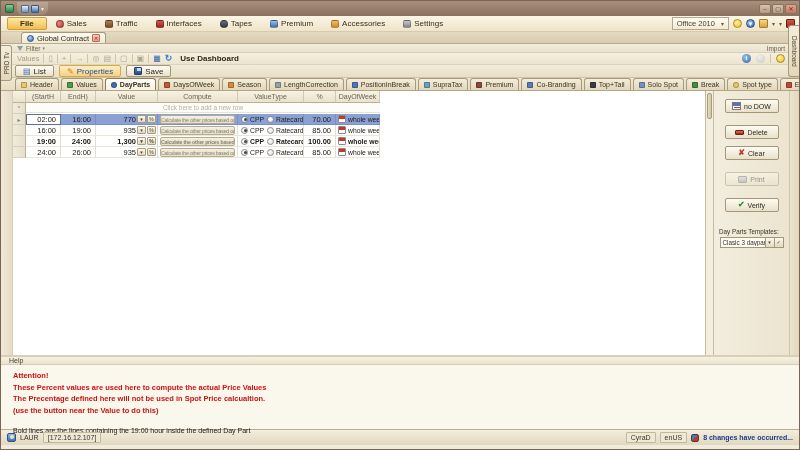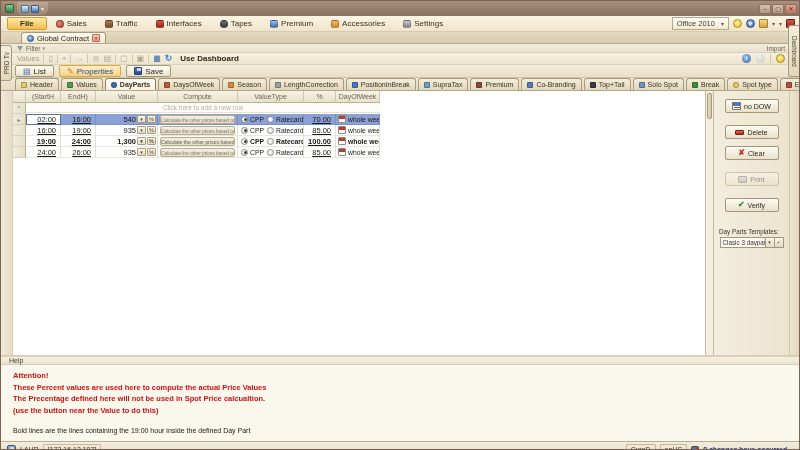--- a/index.html
+++ b/index.html
@@ -89,21 +89,21 @@
 
   
   .content { display:flex; height:264px; background:#fff; }
   .left-strip { width:12px; background:linear-gradient(90deg,#efe9d8,#e6ddc6); border-right:1px solid #d6cdb4; }
   .gridwrap { flex:1; background:#fff; overflow:hidden; }
   .grid { display:grid; grid-template-columns:13px 35px 35px 62px 80px 66px 32px 44px; }
   .gh { height:12px; font-size:7px; color:#6b6353; background:linear-gradient(#f7f2e3,#e9e2cc); border-right:1px solid #cfc7ae; border-bottom:1px solid #b9b098; display:flex; align-items:center; justify-content:center; overflow:hidden; white-space:nowrap; }
   .gcell { height:11px; font-size:7.5px; color:#1c1a14; border-right:1px solid #e2ded0; border-bottom:1px solid #eae6d8; display:flex; align-items:center; overflow:hidden; white-space:nowrap; background:#fff; }
   .gsel { background:linear-gradient(90deg,#f0ebdc,#e6dfcb) !important; border-right:1px solid #b9b098; border-bottom:1px solid #d6cfba; justify-content:center; color:#8a7f66; font-size:6px; }
   .addrow { height:10px; grid-column:2 / 9; display:flex; align-items:center; justify-content:center; font-size:6.5px; color:#b8b09c; border-bottom:1px solid #e6e2d4; background:#fdfcf8; }
-  .num { justify-content:flex-end; padding-right:4px;text-decoration:underline; }
+  .num { justify-content:flex-end; padding-right:4px; }
   .valcell { justify-content:flex-end; gap:1px; padding-right:1px; }
   .vbtn { width:9px; height:8px; font-size:5px; line-height:7px; text-align:center; color:#4a4434; background:linear-gradient(#fbf7ea,#e2d9c0); border:1px solid #a89c7e; border-radius:1px; flex:none; }
   .computecell { padding:0 2px; }
   .cbtn { width:100%; height:9px; font-size:5.2px; line-height:8px; color:#8a8374; background:linear-gradient(#f4efdf,#e6decb); border:1px solid #b6ac8f; border-radius:2px; overflow:hidden; white-space:nowrap; text-align:center; letter-spacing:-.2px; }
   .vtcell { gap:3px; padding-left:3px; font-size:6.8px; }
   .radio { width:7px; height:7px; border-radius:50%; background:radial-gradient(circle at 35% 30%, #fff, #dcdcdc); border:1px solid #8a8a8a; position:relative; flex:none; }
   .radio.on:after { content:""; position:absolute; left:1.5px; top:1.5px; width:3px; height:3px; border-radius:50%; background:#3a4a3a; }
   .rgrp { display:flex; align-items:center; gap:2px; }
   .dowcell { gap:2px; padding-left:2px; font-size:6.8px; }
   .ic-cal { width:8px; height:8px; background:#fff; border:1px solid #8a8a8a; border-radius:1px; position:relative; flex:none; }
@@ -127,21 +127,21 @@
   .ic-print { width:9px; height:7px; background:linear-gradient(#d8d8d8,#9a9aa2); border:1px solid #70707a; border-radius:1px; }
   .ic-verify { color:#2f8f2f; font-size:8px; font-weight:bold; line-height:8px; }
   .rp-label { font-size:6.3px; color:#3a332a; align-self:flex-start; margin:16px 0 2px 5px; white-space:nowrap; }
   .rp-combo { width:64px; height:11px; display:flex; align-items:center; border:1px solid #a2967b; background:#fdfbf2; font-size:6.3px; color:#3a332a; }
   .rp-combo .txt { flex:1; overflow:hidden; white-space:nowrap; padding-left:2px; }
   .rp-combo .cbtn2 { width:9px; height:9px; flex:none; font-size:5px; line-height:8px; text-align:center; background:linear-gradient(#fbf7ea,#e2d9c0); border-left:1px solid #a89c7e; color:#4a4434; }
   .edge-strip { width:10px; background:linear-gradient(90deg,#ece4cf,#e2d8bf); border-left:1px solid #cfc5a8; }
 
   
   .helpbar { height:10px; background:linear-gradient(#f6f1e2,#eae2cb); border-top:2px solid #d8cfb6; border-bottom:1px solid #d5cdb6; font-size:7px; color:#4a4336; display:flex; align-items:center; padding-left:8px; }
-  .helpbody { height:76px; background:#faf7ec; padding:5px 13px 0 12px; }
+  .helpbody { height:64px; background:#faf7ec; padding:5px 13px 0 12px; }
   .attn { color:#cc1111; font-weight:bold; font-size:7.5px; line-height:1.55; }
   .helpnote { margin-top:10px; font-size:7px; color:#1c1a14; }
 
   
   .statusbar { height:16px; background:linear-gradient(#f3edde,#e2d8c0); border-top:1px solid #b9ae92; display:flex; align-items:center; font-size:7px; color:#3a332a; padding:0 6px; gap:4px; }
   .ic-user { width:9px; height:9px; border-radius:2px; background:linear-gradient(#8fb8e0,#3f6fb0); border:1px solid #2c5585; position:relative; }
   .ic-user:before { content:""; position:absolute; left:2px; top:1px; width:4px; height:4px; border-radius:50%; background:#f2e2c8; }
   .sbox { border:1px solid #c2b89e; background:#efe8d5; padding:0 4px; height:11px; line-height:10px; border-radius:1px; }
   .sb-right { margin-left:auto; display:flex; align-items:center; gap:4px; }
   .ic-changes { width:8px; height:8px; border-radius:2px; background:linear-gradient(135deg,#4a78c0 50%,#c0392b 50%); border:1px solid #44403a; }
@@ -354,21 +354,21 @@
         <div class="gh">DayOfWeek</div>
 
         <div class="gcell gsel">*</div>
         <div class="addrow">Click here to add a new row</div>
 
         <div class="gcell gsel">▸</div>
         <div class="row-sel" style="display:contents">
           <div class="gcell num focus">02:00</div>
           <div class="gcell num">16:00</div>
           <div class="gcell valcell">
-              <span>540</span>
+              <span>770</span>
               <span class="vbtn">▾</span>
               <span class="vbtn">%</span>
             </div>
           <div class="gcell computecell">
               <span class="cbtn">Calculate the other prices based on %</span>
             </div>
           <div class="gcell vtcell">
               <span class="rgrp">
                 <span class="radio on"></span>
                 <span>CPP</span>

